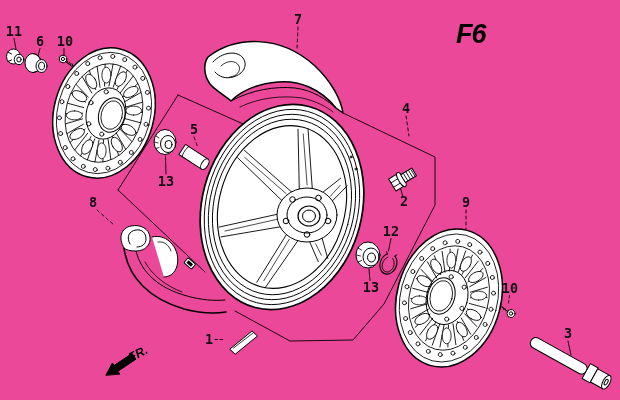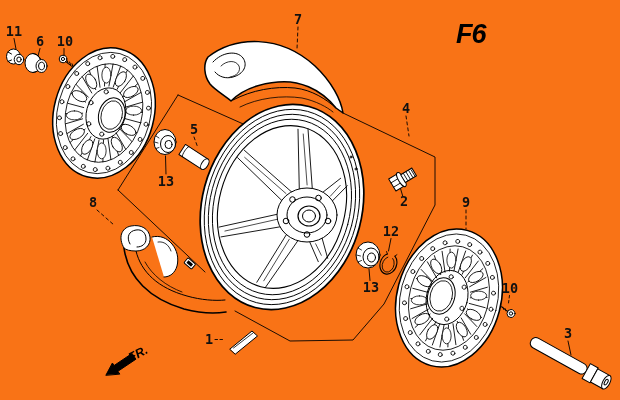--- a/index.html
+++ b/index.html
@@ -1,16 +1,16 @@
 <!DOCTYPE html>
 <html><head>
 <meta charset="utf-8">
 <style>
   html,body{margin:0;padding:0;background:#fff;}
-  #stage{width:620px;height:400px;position:relative;background:#f97316;overflow:hidden;}
+  #stage{width:620px;height:400px;position:relative;background:#ec4899;overflow:hidden;}
   svg{display:block;}
   text{user-select:none;}
   .callout{font-family:"DejaVu Sans Mono","Liberation Mono",monospace;font-weight:bold;font-size:13.5px;fill:#111;}
   .figcode{font-family:"Liberation Sans","DejaVu Sans",sans-serif;font-weight:bold;font-style:italic;font-size:27px;fill:#000;letter-spacing:-1px;}
   .frlabel{font-family:"Liberation Sans","DejaVu Sans",sans-serif;font-weight:bold;font-style:italic;font-size:12.5px;fill:#000;}
   [data-interactable="true"]{cursor:pointer;}
 </style>
 </head>
 <body>
 

